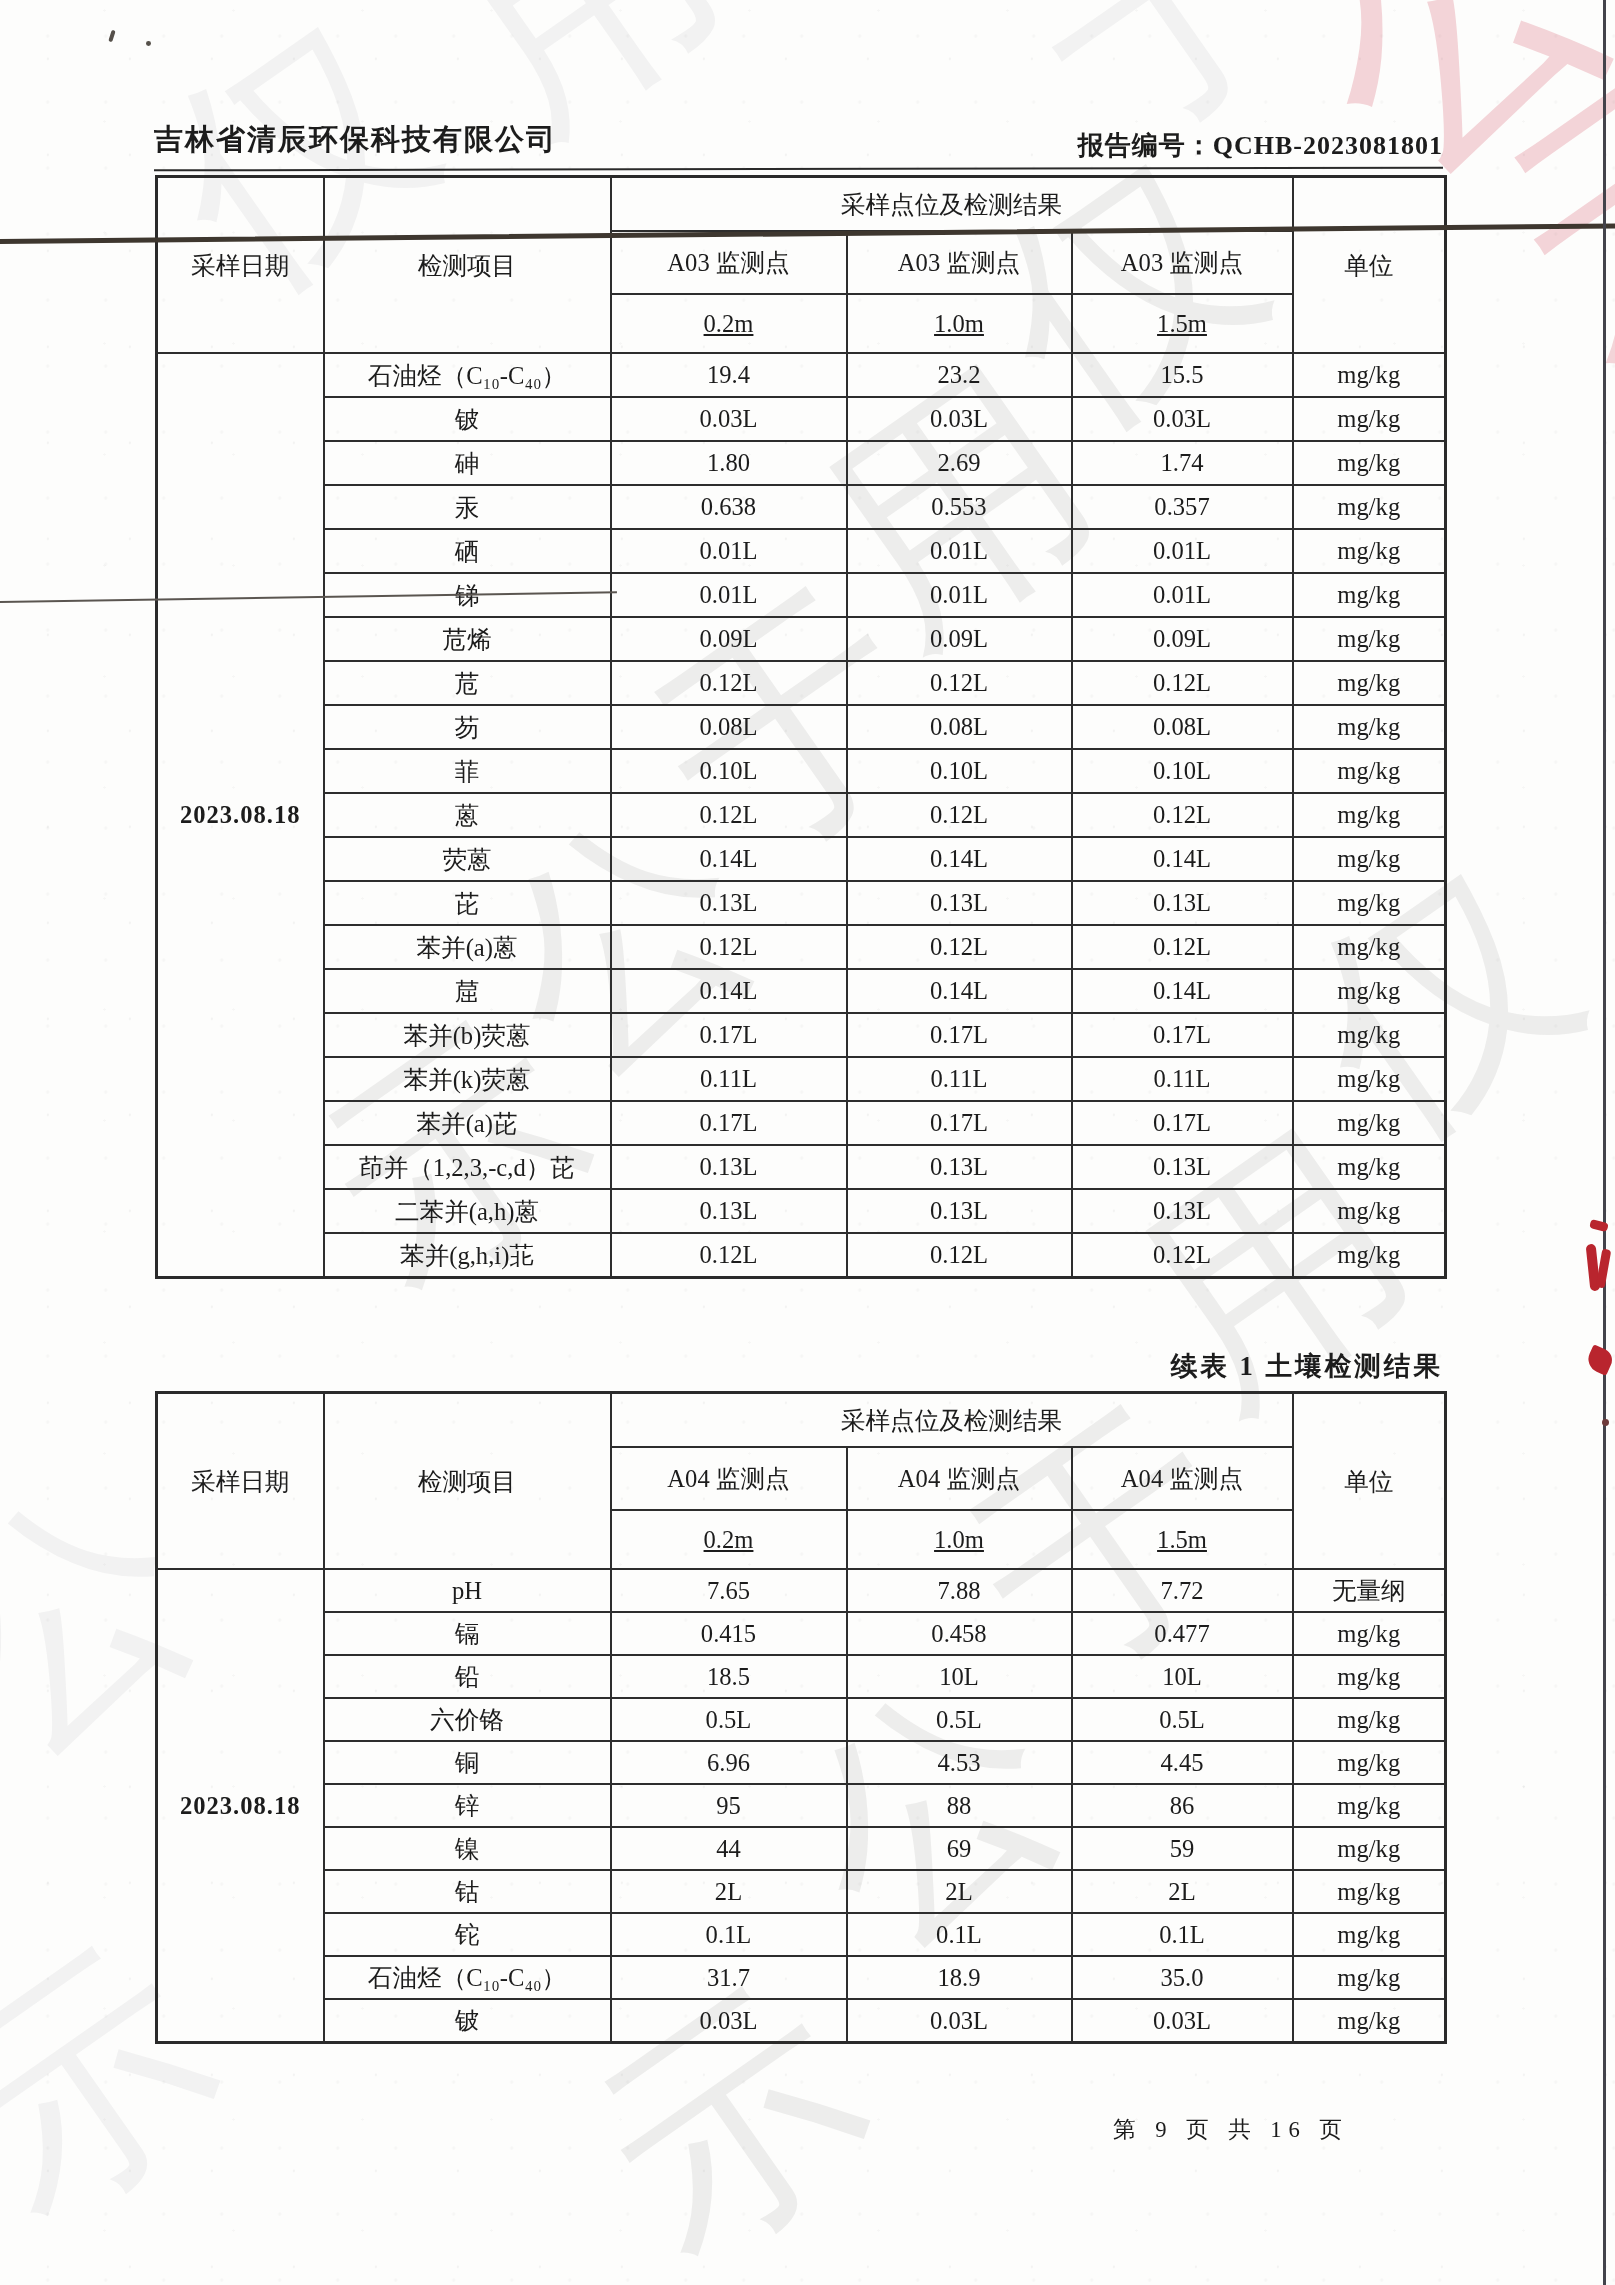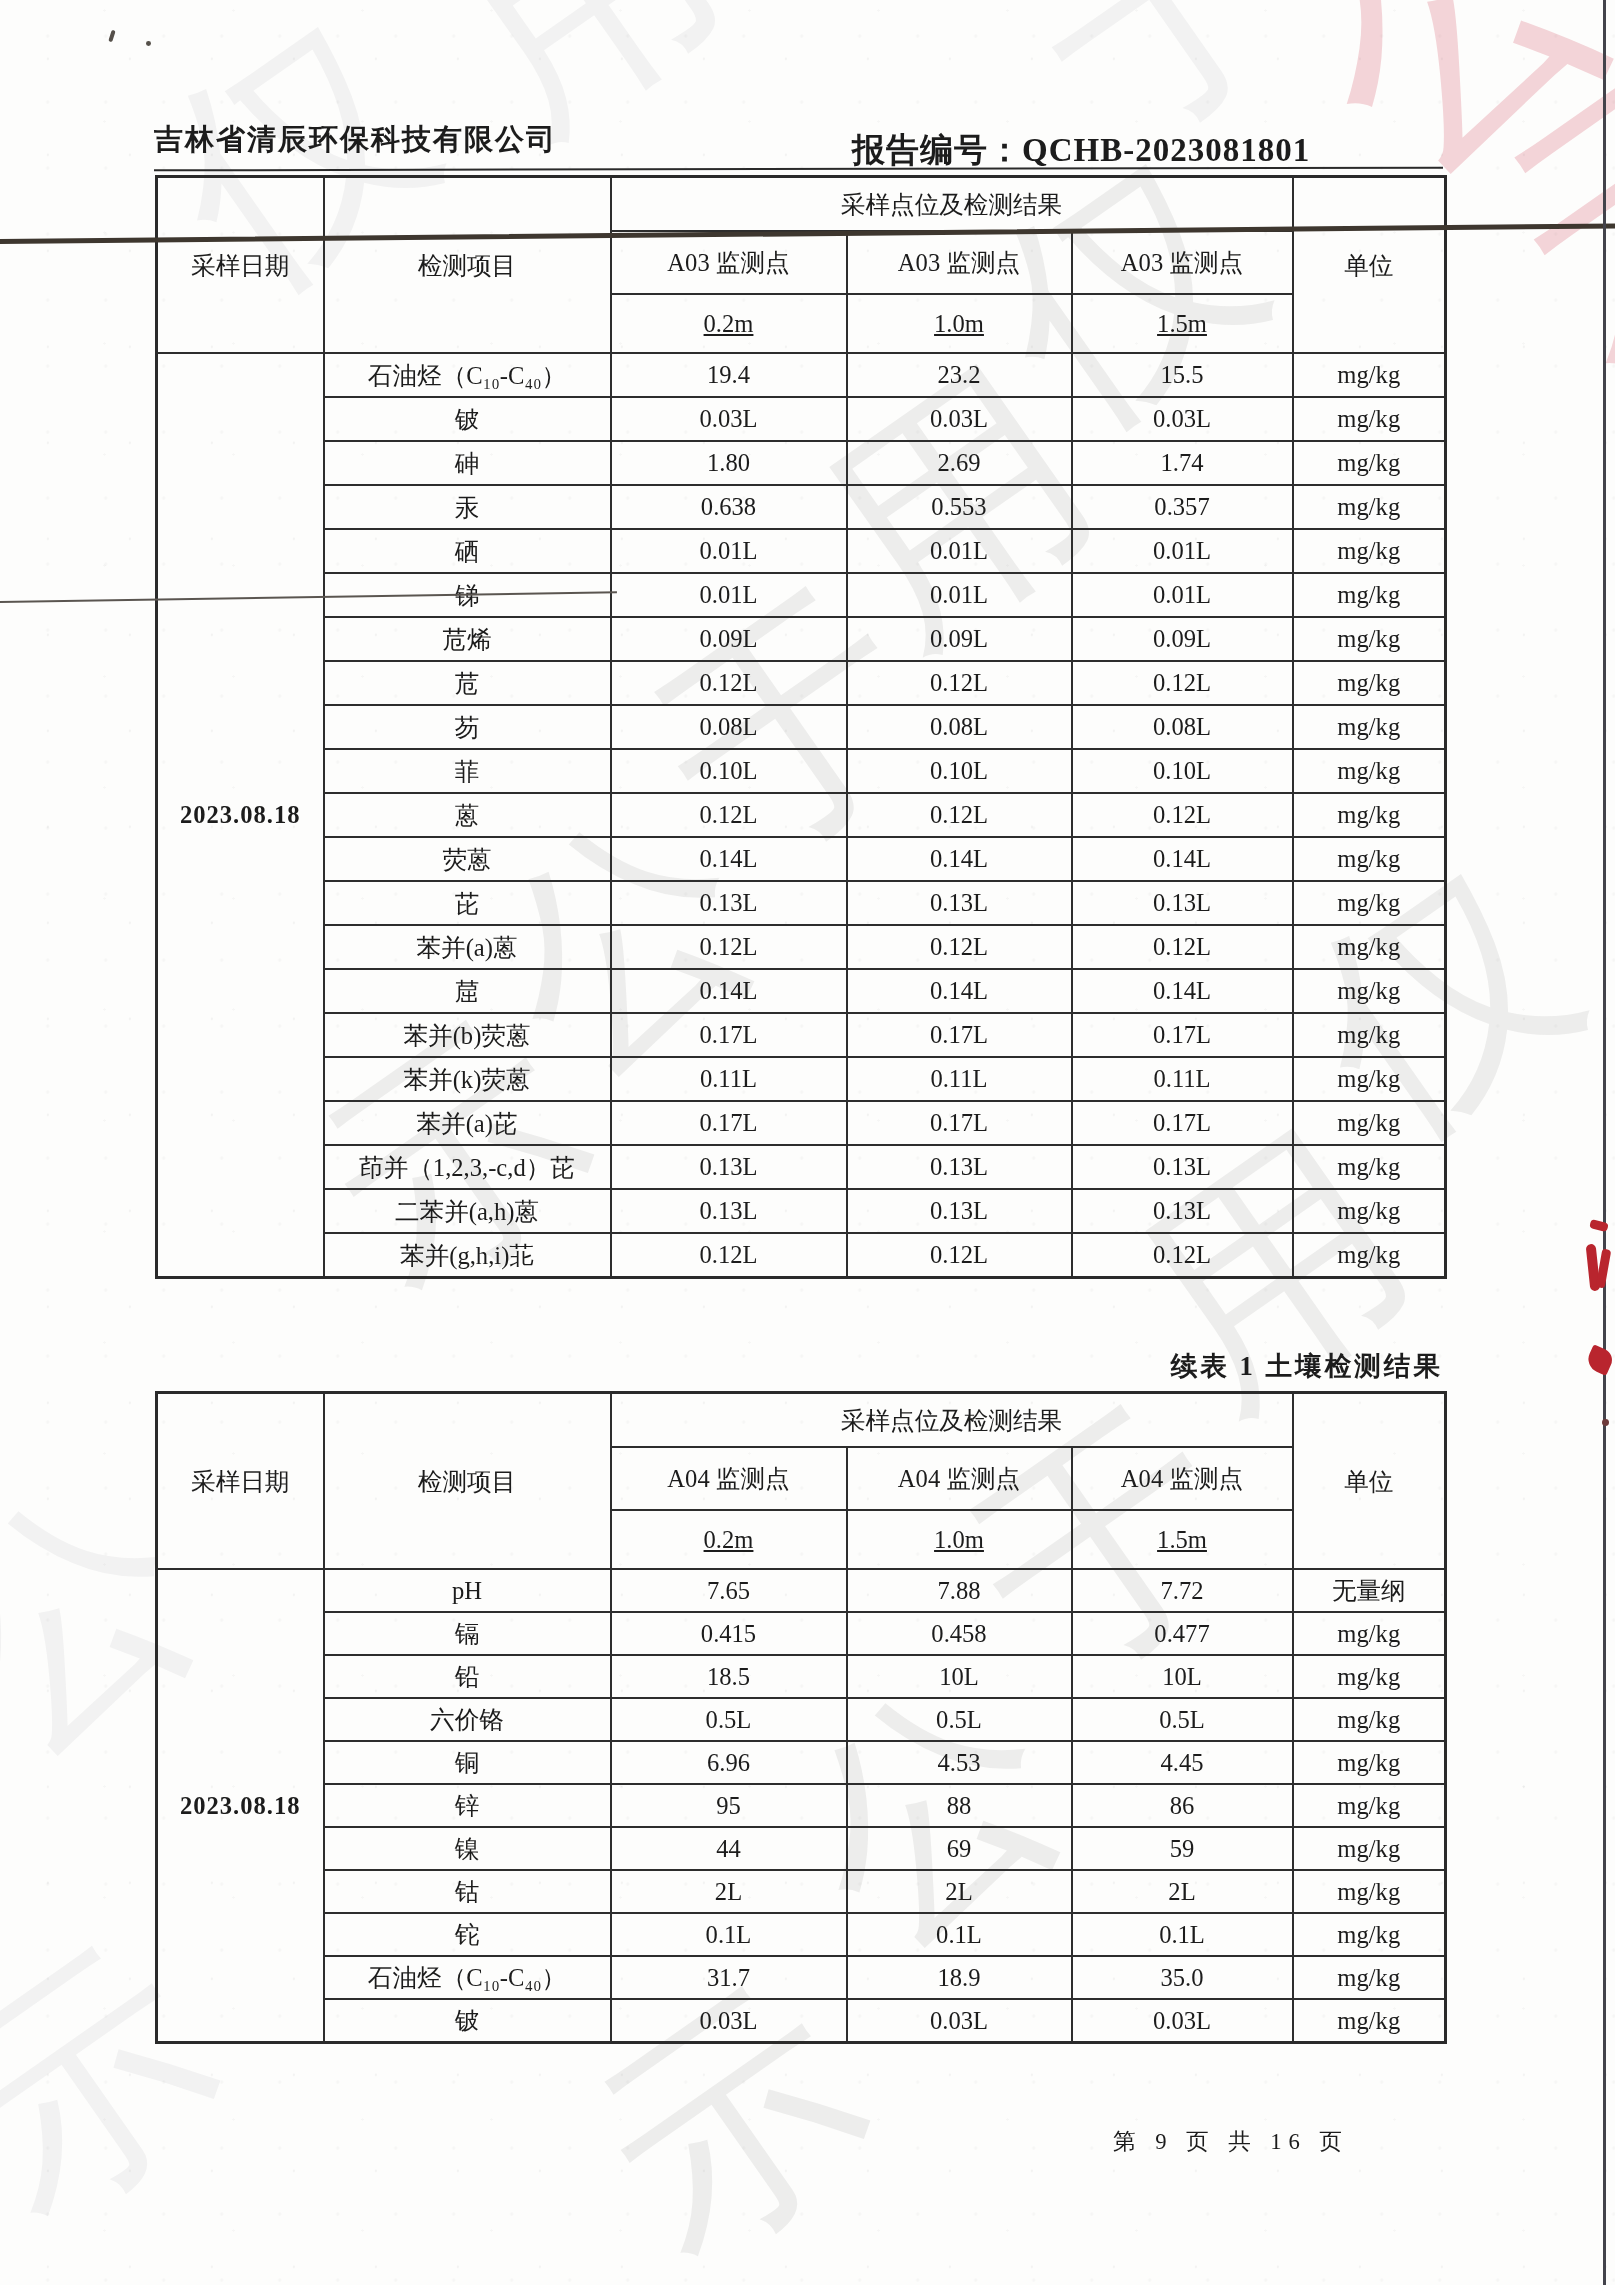--- a/index.html
+++ b/index.html
@@ -22,38 +22,38 @@
   .wm-char{
     position:absolute;z-index:0;font-size:246px;line-height:1;
     font-family:"Liberation Serif","DejaVu Serif",serif;
     transform:rotate(-35deg);pointer-events:none;user-select:none;
   }
   .wm-gray{color:rgba(105,105,108,0.11);}
   .wm-gray-faint{color:rgba(105,105,108,0.07);}
   .wm-pink{color:rgba(222,118,132,0.30);}
   .layer{position:absolute;z-index:2;}
   .hdr-company{left:154px;top:120px;font-size:29px;font-weight:bold;letter-spacing:2px;}
-  .hdr-report{left:852px;top:128px;width:591px;text-align:left;font-size:33px;font-weight:bold;letter-spacing:1px;}
+  .hdr-report{left:852px;top:128px;width:591px;text-align:right;font-size:26px;font-weight:bold;letter-spacing:1px;}
   .hdr-underline{left:154px;top:168px;width:1289px;height:2px;background:#2a2a2a;transform:rotate(-0.12deg);}
   table{border-collapse:collapse;table-layout:fixed;width:1288px;}
   .dtable{position:absolute;left:155px;z-index:2;}
   .t1{top:175px;}
   .t2{top:1391px;}
   td,th{border:2px solid #2d2d2d;text-align:center;vertical-align:middle;
         font-weight:normal;font-size:24.6px;padding:0 3.9px;overflow:hidden;}
   .t1 table, .t2 table{border:3px solid #2a2a2a;}
   .hrow1 th{height:52px;}
   .hrow2 th{height:61px;}
   .hrow3 th{height:57px;text-decoration:underline;}
   .t1 tr.drow td{height:42px;}
   .t2 tr.drow td{height:41px;}
   .date-cell{font-size:24.6px;letter-spacing:1px;font-weight:bold;}
   .t2-title{left:155px;top:1348px;width:1288px;text-align:right;
             font-size:26.6px;font-weight:bold;letter-spacing:3px;}
-  .footer-page{left:1024px;top:2114px;width:414px;font-size:22.7px;letter-spacing:6.9px;text-align:center;margin-top:12px;}
+  .footer-page{left:1024px;top:2114px;width:414px;font-size:22.7px;letter-spacing:6.9px;text-align:center;}
   
   .art-line-a{left:-5.9px;top:239px;width:1635px;height:4.9px;background:#3e372f;
               transform:rotate(-0.55deg);transform-origin:left center;z-index:3;border-radius:2px;}
   .art-line-b{left:-3.9px;top:601px;width:621px;height:2px;background:#5a5550;
               transform:rotate(-0.9deg);transform-origin:left center;z-index:3;}
   .art-vline{left:1603px;top:0;width:3px;height:2285px;background:#43434b;z-index:3;}
   .red-mark{position:absolute;z-index:4;background:#b9252e;}
   .rm1{left:1590px;top:1221px;width:17.7px;height:8.9px;border-radius:3.9px;transform:rotate(14deg);}
   .rm2{left:1588px;top:1244px;width:9.9px;height:47px;border-radius:4.9px;transform:rotate(-6deg);}
   .rm3{left:1599px;top:1249px;width:8.9px;height:39px;border-radius:3.9px;transform:rotate(10deg);}

